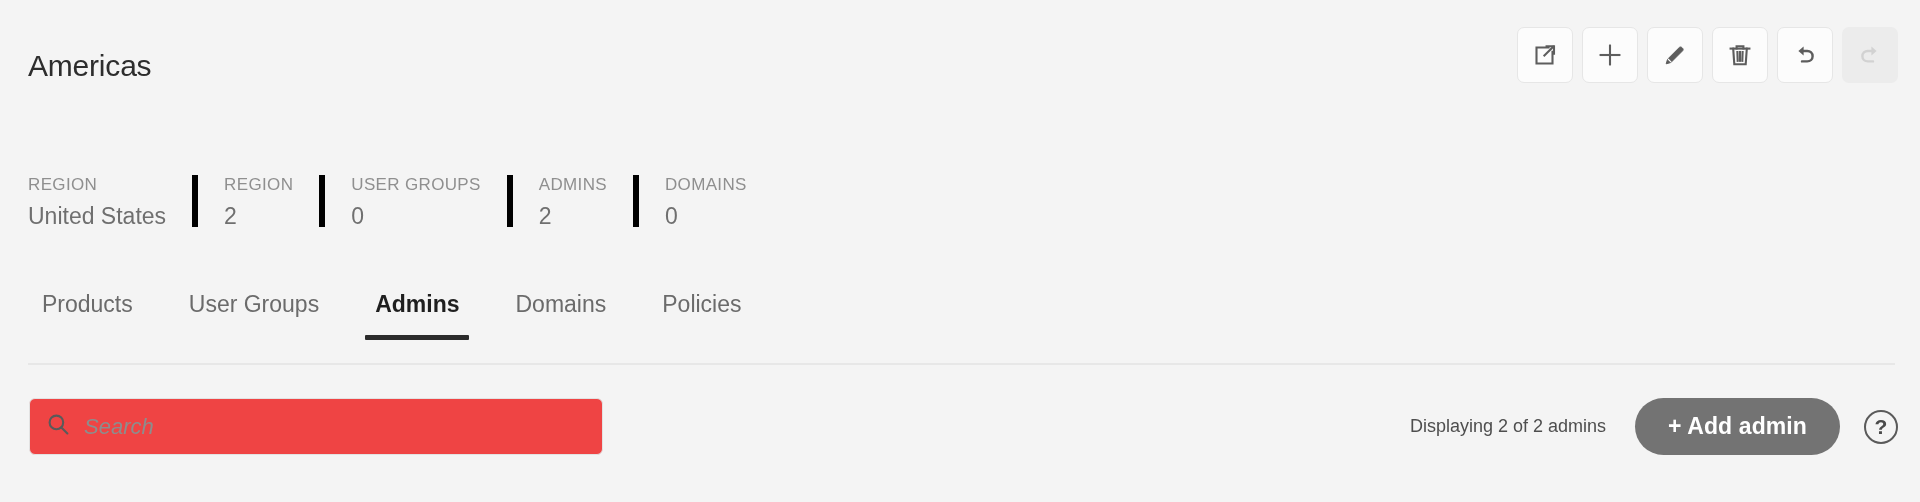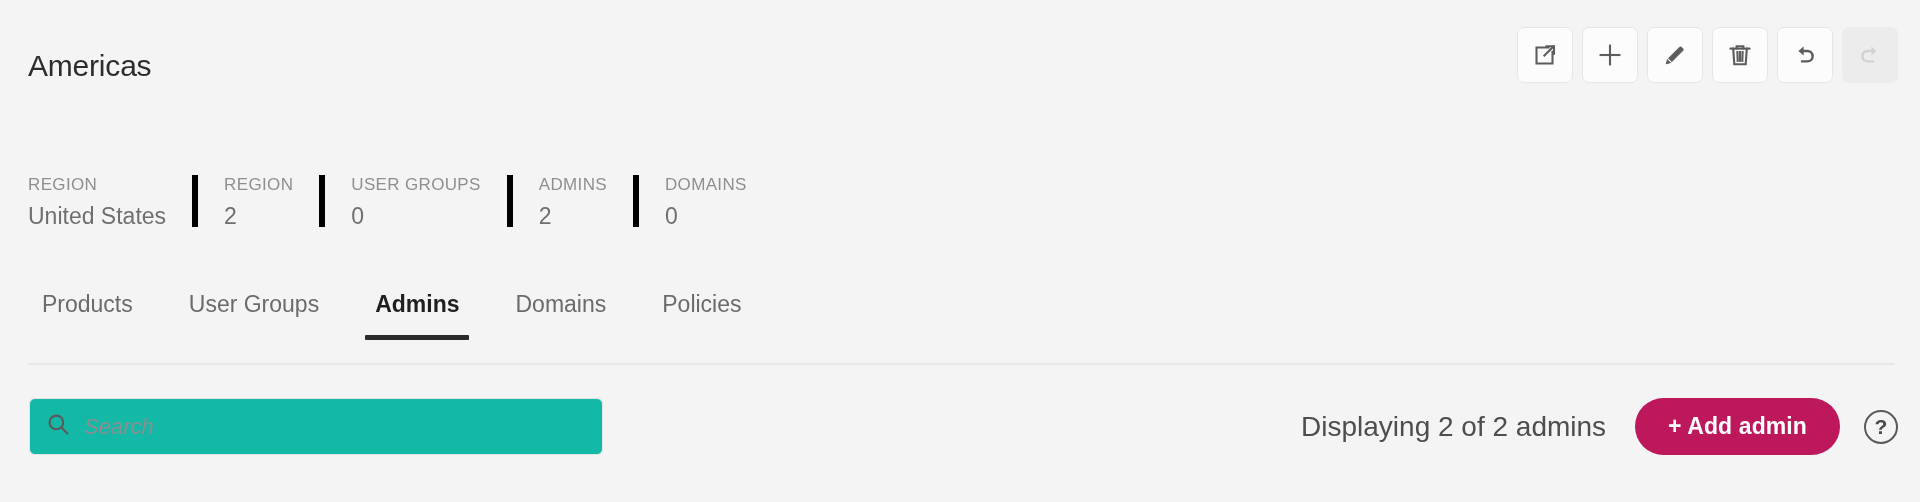--- a/index.html
+++ b/index.html
@@ -161,21 +161,21 @@
     background: #e7e7e7;
   }
 
   
   .search-box {
     position: absolute;
     left: 29px;
     top: 398px;
     width: 574px;
     height: 57px;
-    background: #14b8a6;
+    background: #ef4444;
     border: 1px solid #e2e2e2;
     border-radius: 6px;
     box-sizing: border-box;
     display: flex;
     align-items: center;
     padding: 0 16px;
   }
   .search-icon { flex: 0 0 auto; margin-right: 13px; display: block; }
   .search-input {
     border: none;
@@ -196,27 +196,27 @@
   .right-controls {
     position: absolute;
     right: 22px;
     top: 398px;
     display: flex;
     align-items: center;
     height: 57px;
     gap: 0;
   }
   .displaying-text {
-    font-size: 28px;
+    font-size: 18px;
     color: #4e4e4e;
     white-space: nowrap;
     margin-right: 29px;
   }
   .add-admin-btn {
-    background: #be185d;
+    background: #737373;
     color: #ffffff;
     border: none;
     border-radius: 29px;
     height: 57px;
     padding: 0 33px;
     font-family: "Liberation Sans", sans-serif;
     font-size: 23px;
     font-weight: 700;
     cursor: pointer;
     white-space: nowrap;

